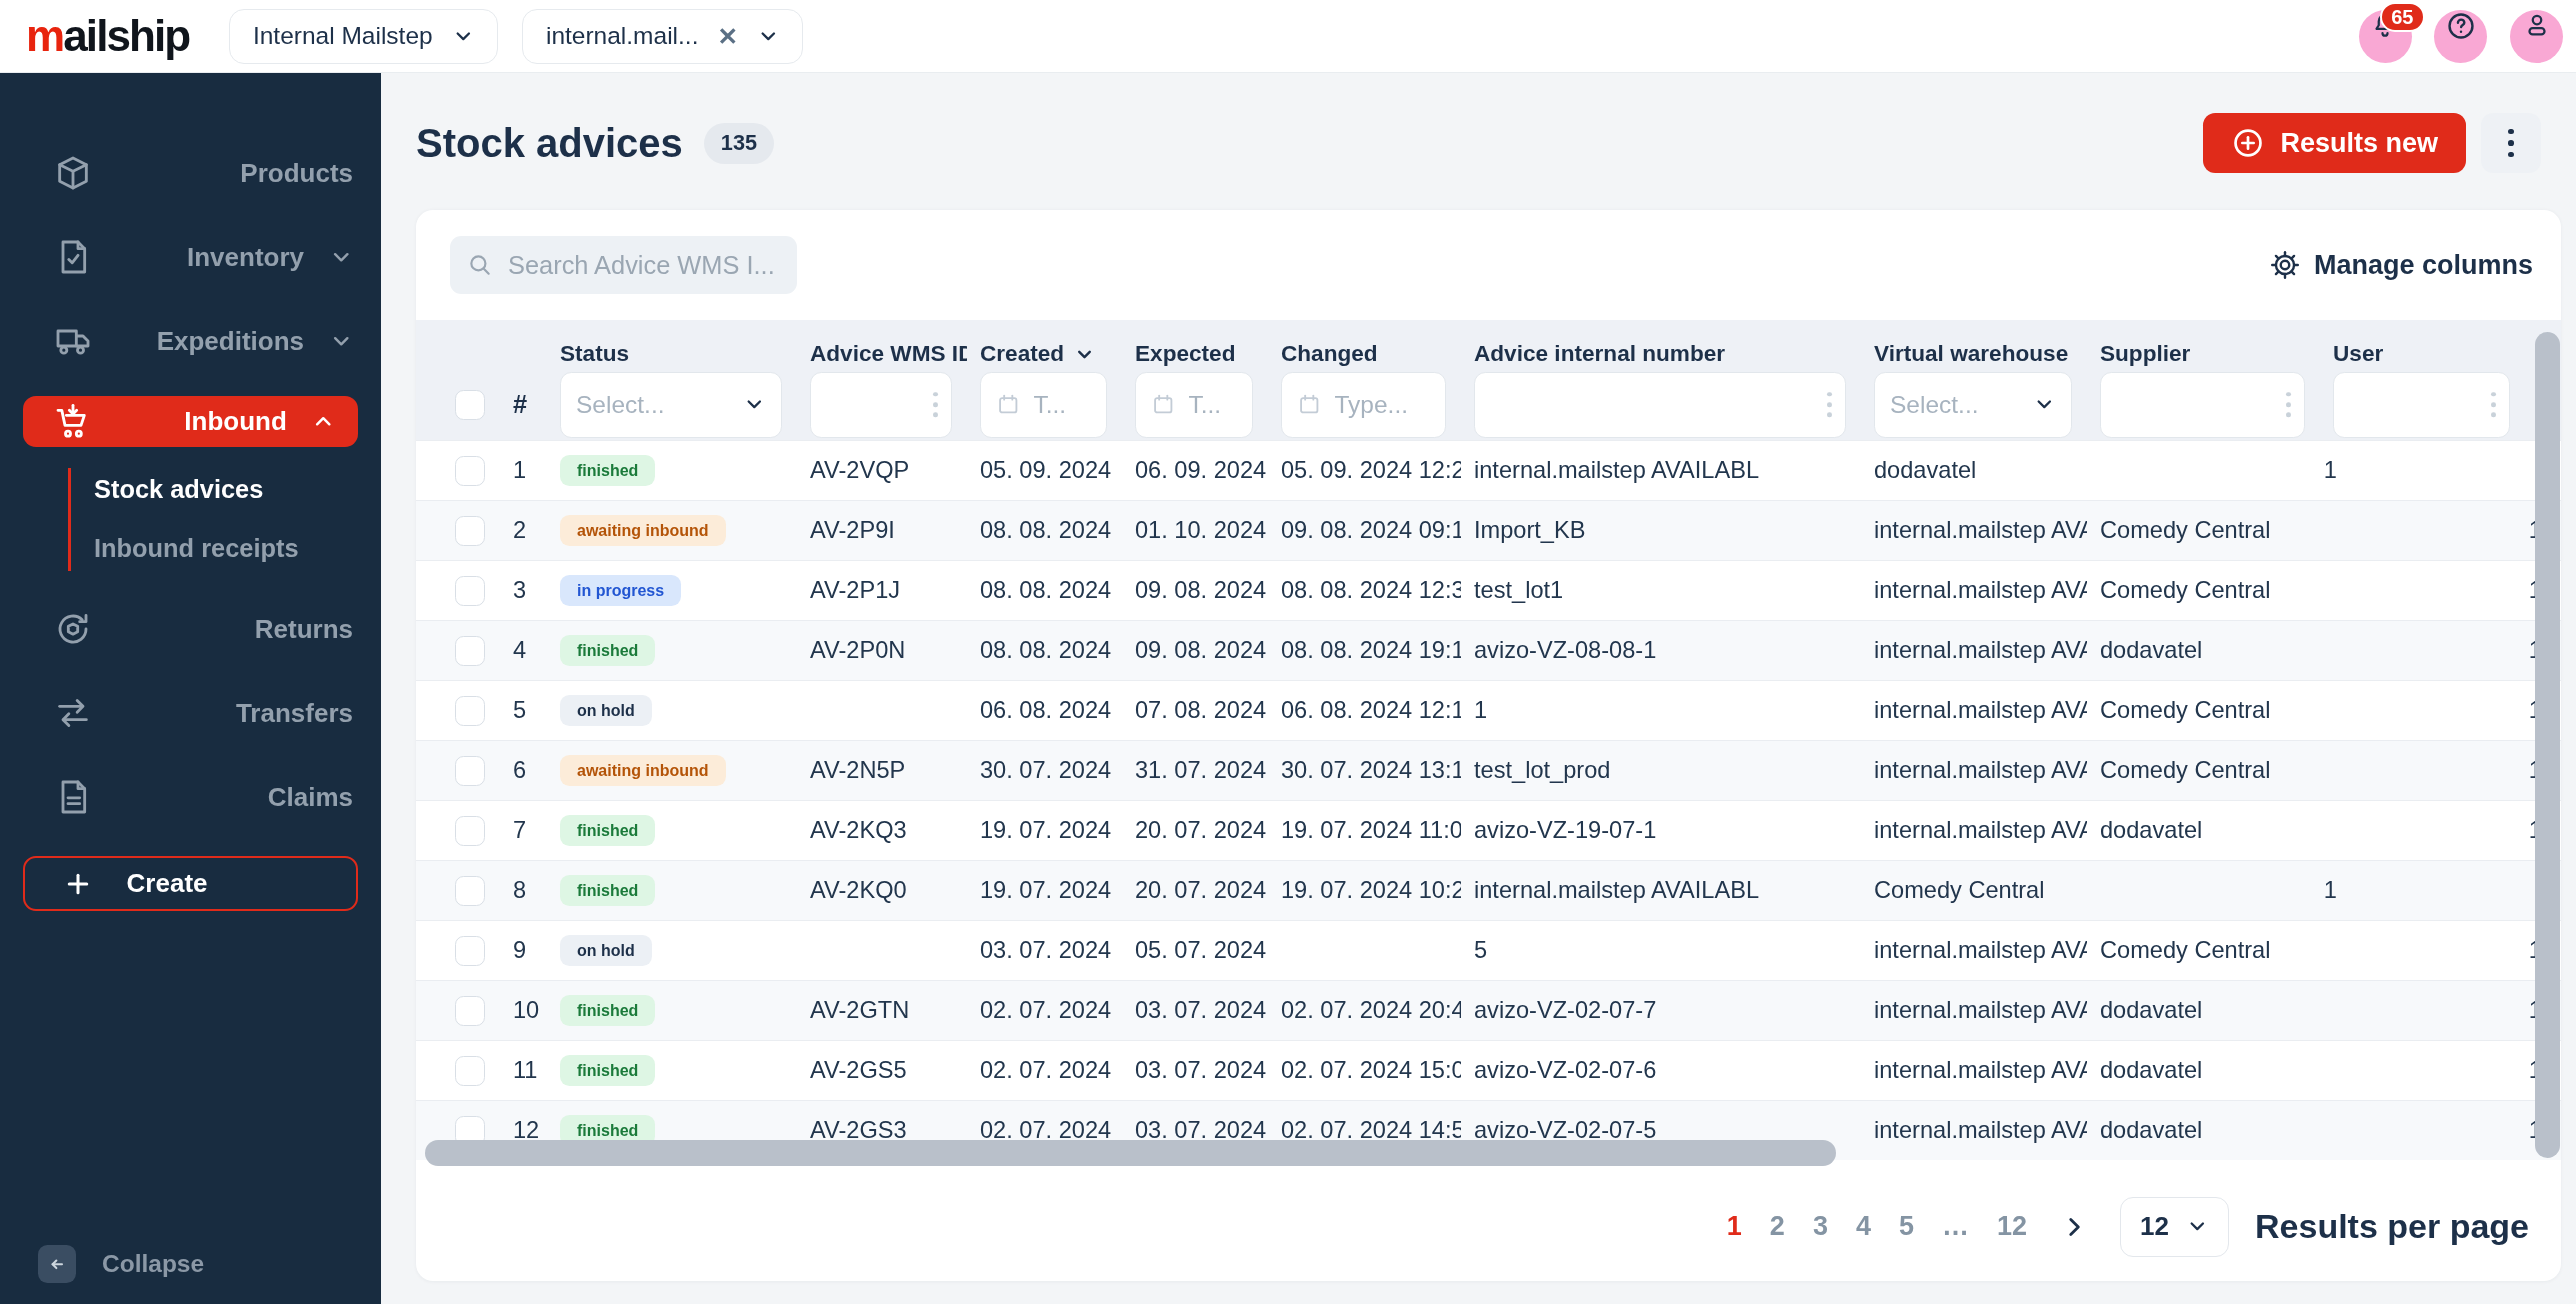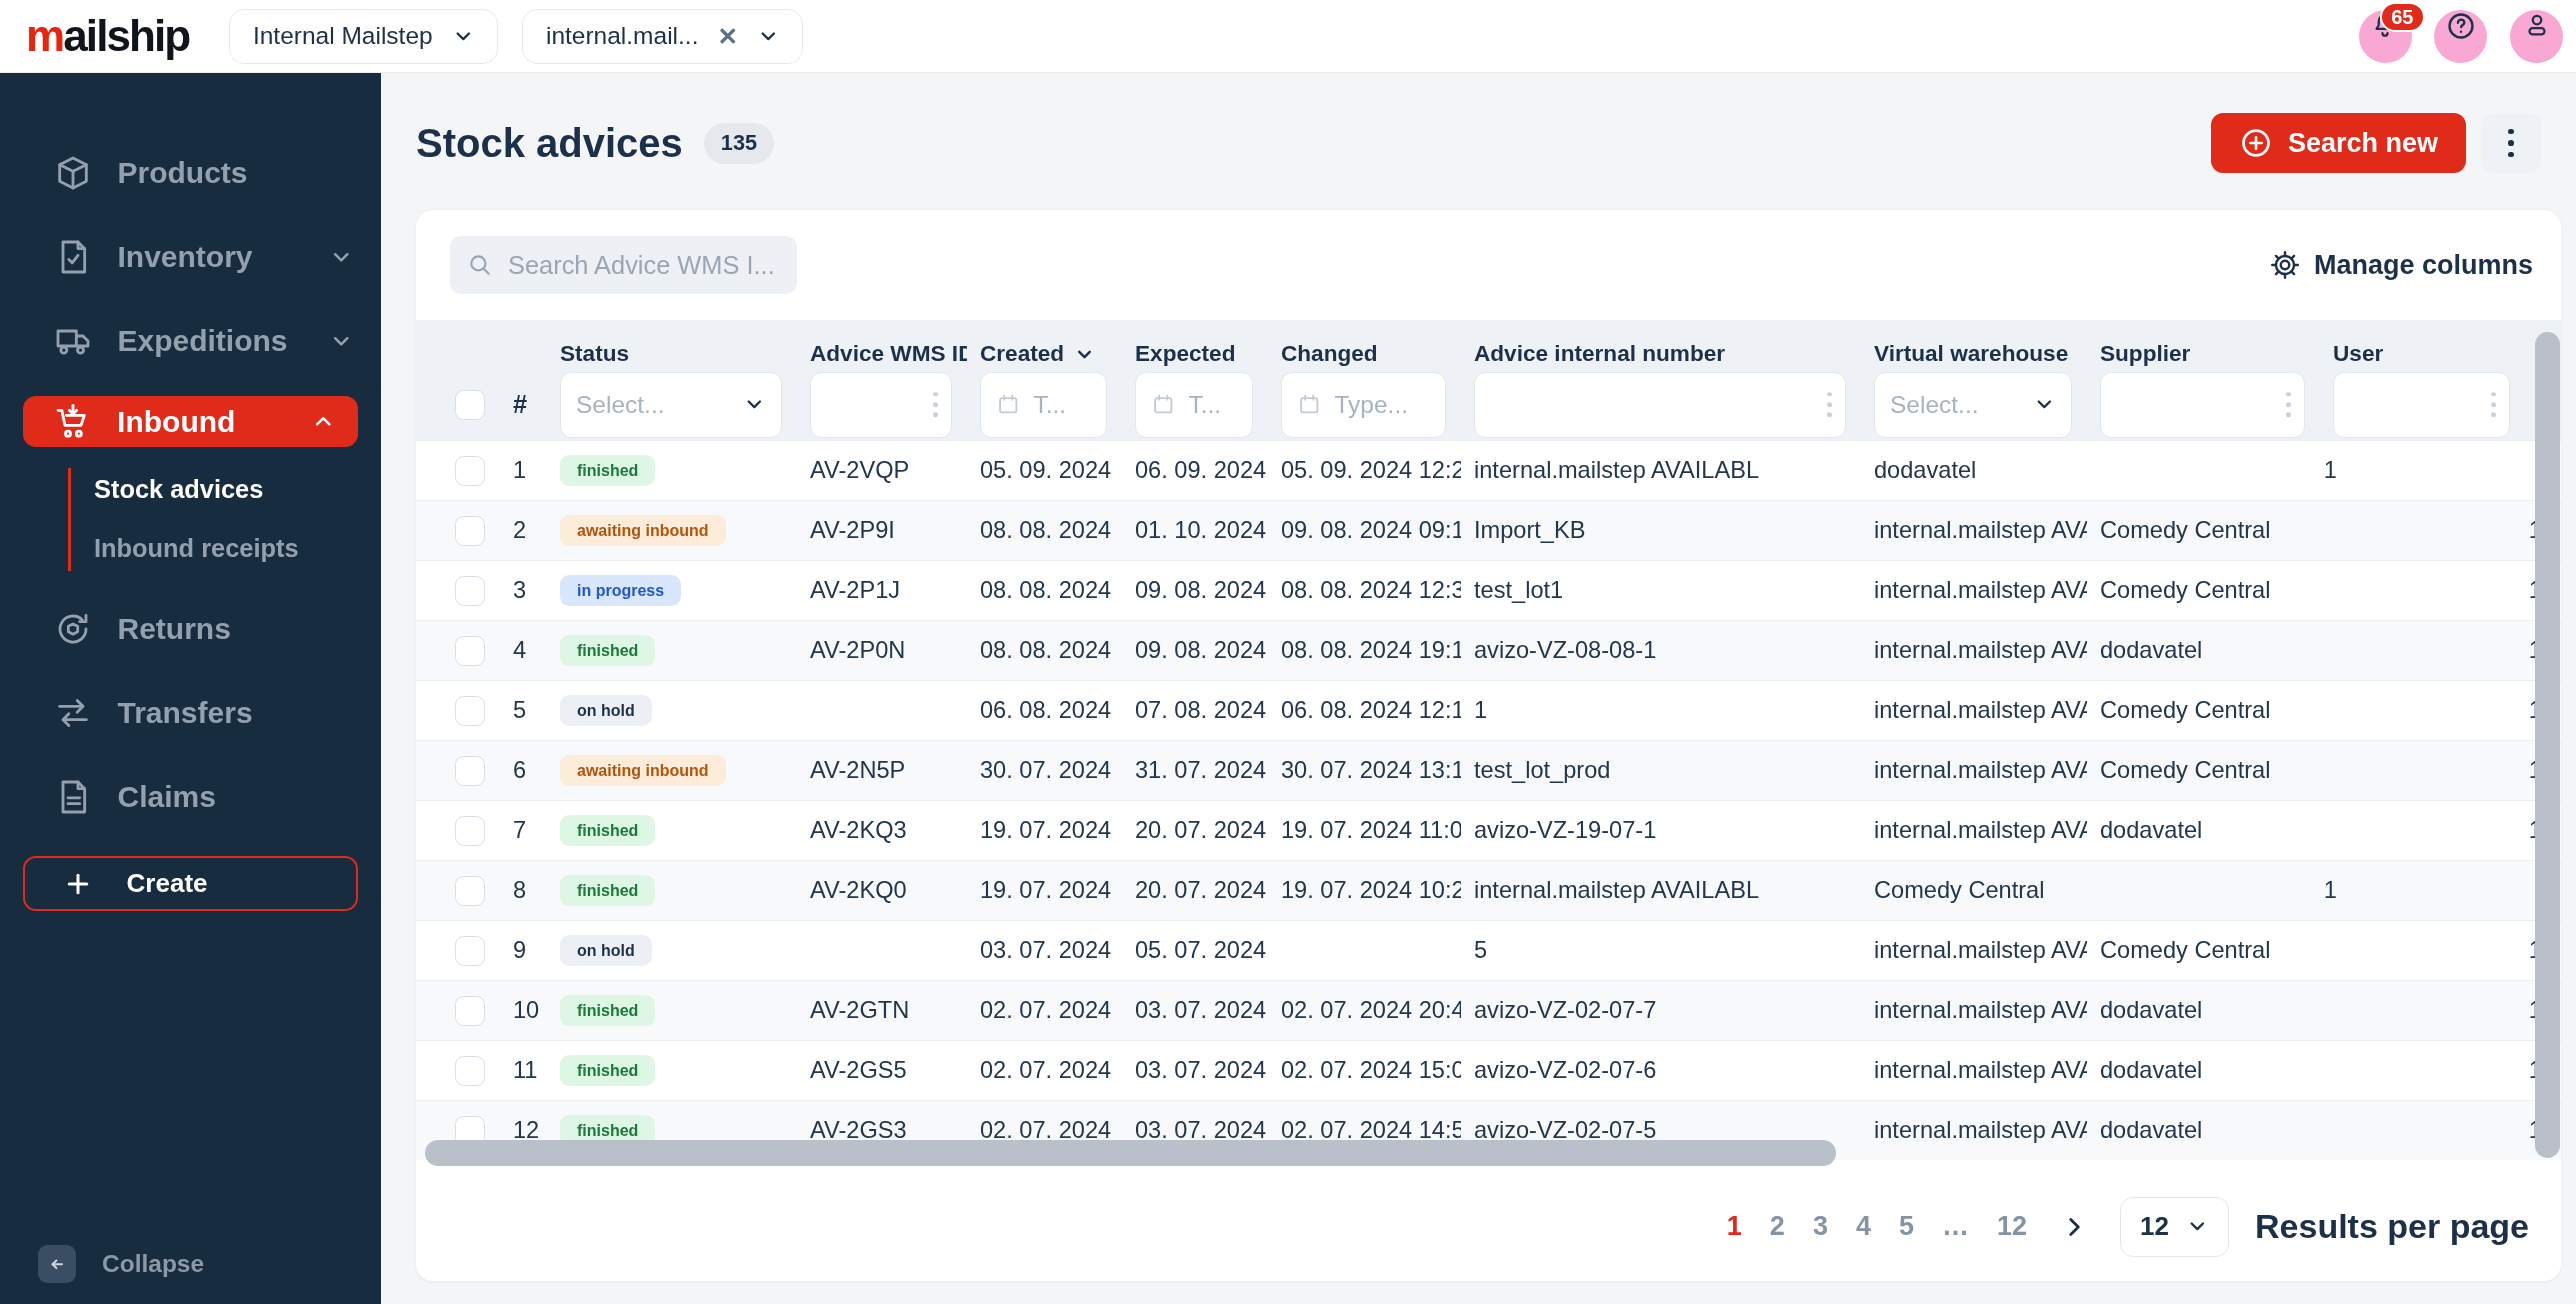--- a/index.html
+++ b/index.html
@@ -21,21 +21,21 @@
   .tb-icon { position:relative; width:53px; height:53px; border-radius:50%; background:#f9a8d4;
     display:flex; align-items:flex-start; justify-content:center; margin-left:22.6px; cursor:pointer; color:#1d3049; }
   .tb-icon:last-child { margin-right:13px; }
   .notif-badge { position:absolute; top:-7.5px; right:-13px; background:#e02b1a; color:#fff; font-size:20px;
     font-weight:700; border-radius:941px; padding:2.8px 9.4px; border:2.8px solid #fff; line-height:1; }
 
   
   .sidebar { position:absolute; top:73px; left:0; width:381px; height:1231px; background:#182c40; z-index:20; }
   .nav { padding-top:58px; }
   .nav-item { height:84px; display:flex; align-items:center; padding:0 28px 0 53px; gap:24.5px;
-    color:#93a0ad; font-size:30px; font-weight:600; cursor:pointer; }
+    color:#93a0ad; font-size:26px; font-weight:600; cursor:pointer;text-align:right; }
   .nav-item svg { flex:0 0 auto; }
   .nav-label { flex:1; }
   .nav-item.active { background:#e02b1a; color:#fff; border-radius:13px; margin:13px 22.6px; height:51px;
     padding:0 22.6px 0 30px; }
   .subnav { position:relative; margin:5.7px 0 9.4px 0; padding-left:94px; }
   .subnav:before { content:""; position:absolute; left:68px; top:7.5px; bottom:7.5px; width:2.8px; background:#e02b1a; }
   .subnav-item { height:59px; display:flex; align-items:center; font-size:25.4px; font-weight:600;
     color:#93a0ad; cursor:pointer; }
   .subnav-item.current { color:#fff; font-weight:700; }
   .create-btn { margin:17px 22.6px 0 22.6px; height:55px; border:2.8px solid #e02b1a; border-radius:13px;
@@ -269,21 +269,21 @@
     <div class="page-head">
       <h1 class="page-title">Stock advices</h1>
       <span class="count-badge">135</span>
       <div class="head-spacer"></div>
       <button class="create-new">
         <svg width="34" height="34" viewBox="0 0 24 24" fill="none" stroke="#fff" stroke-width="1.9" stroke-linecap="round">
             <circle cx="12" cy="12" r="8.8"></circle>
             <line x1="12" y1="8" x2="12" y2="16"></line>
             <line x1="8" y1="12" x2="16" y2="12"></line>
           </svg>
-        <span>Search new</span>
+        <span>Results new</span>
       </button>
       <div class="kebab-btn">
         <span class="dots">
             <i></i>
             <i></i>
             <i></i>
           </span>
       </div>
     </div>
 

